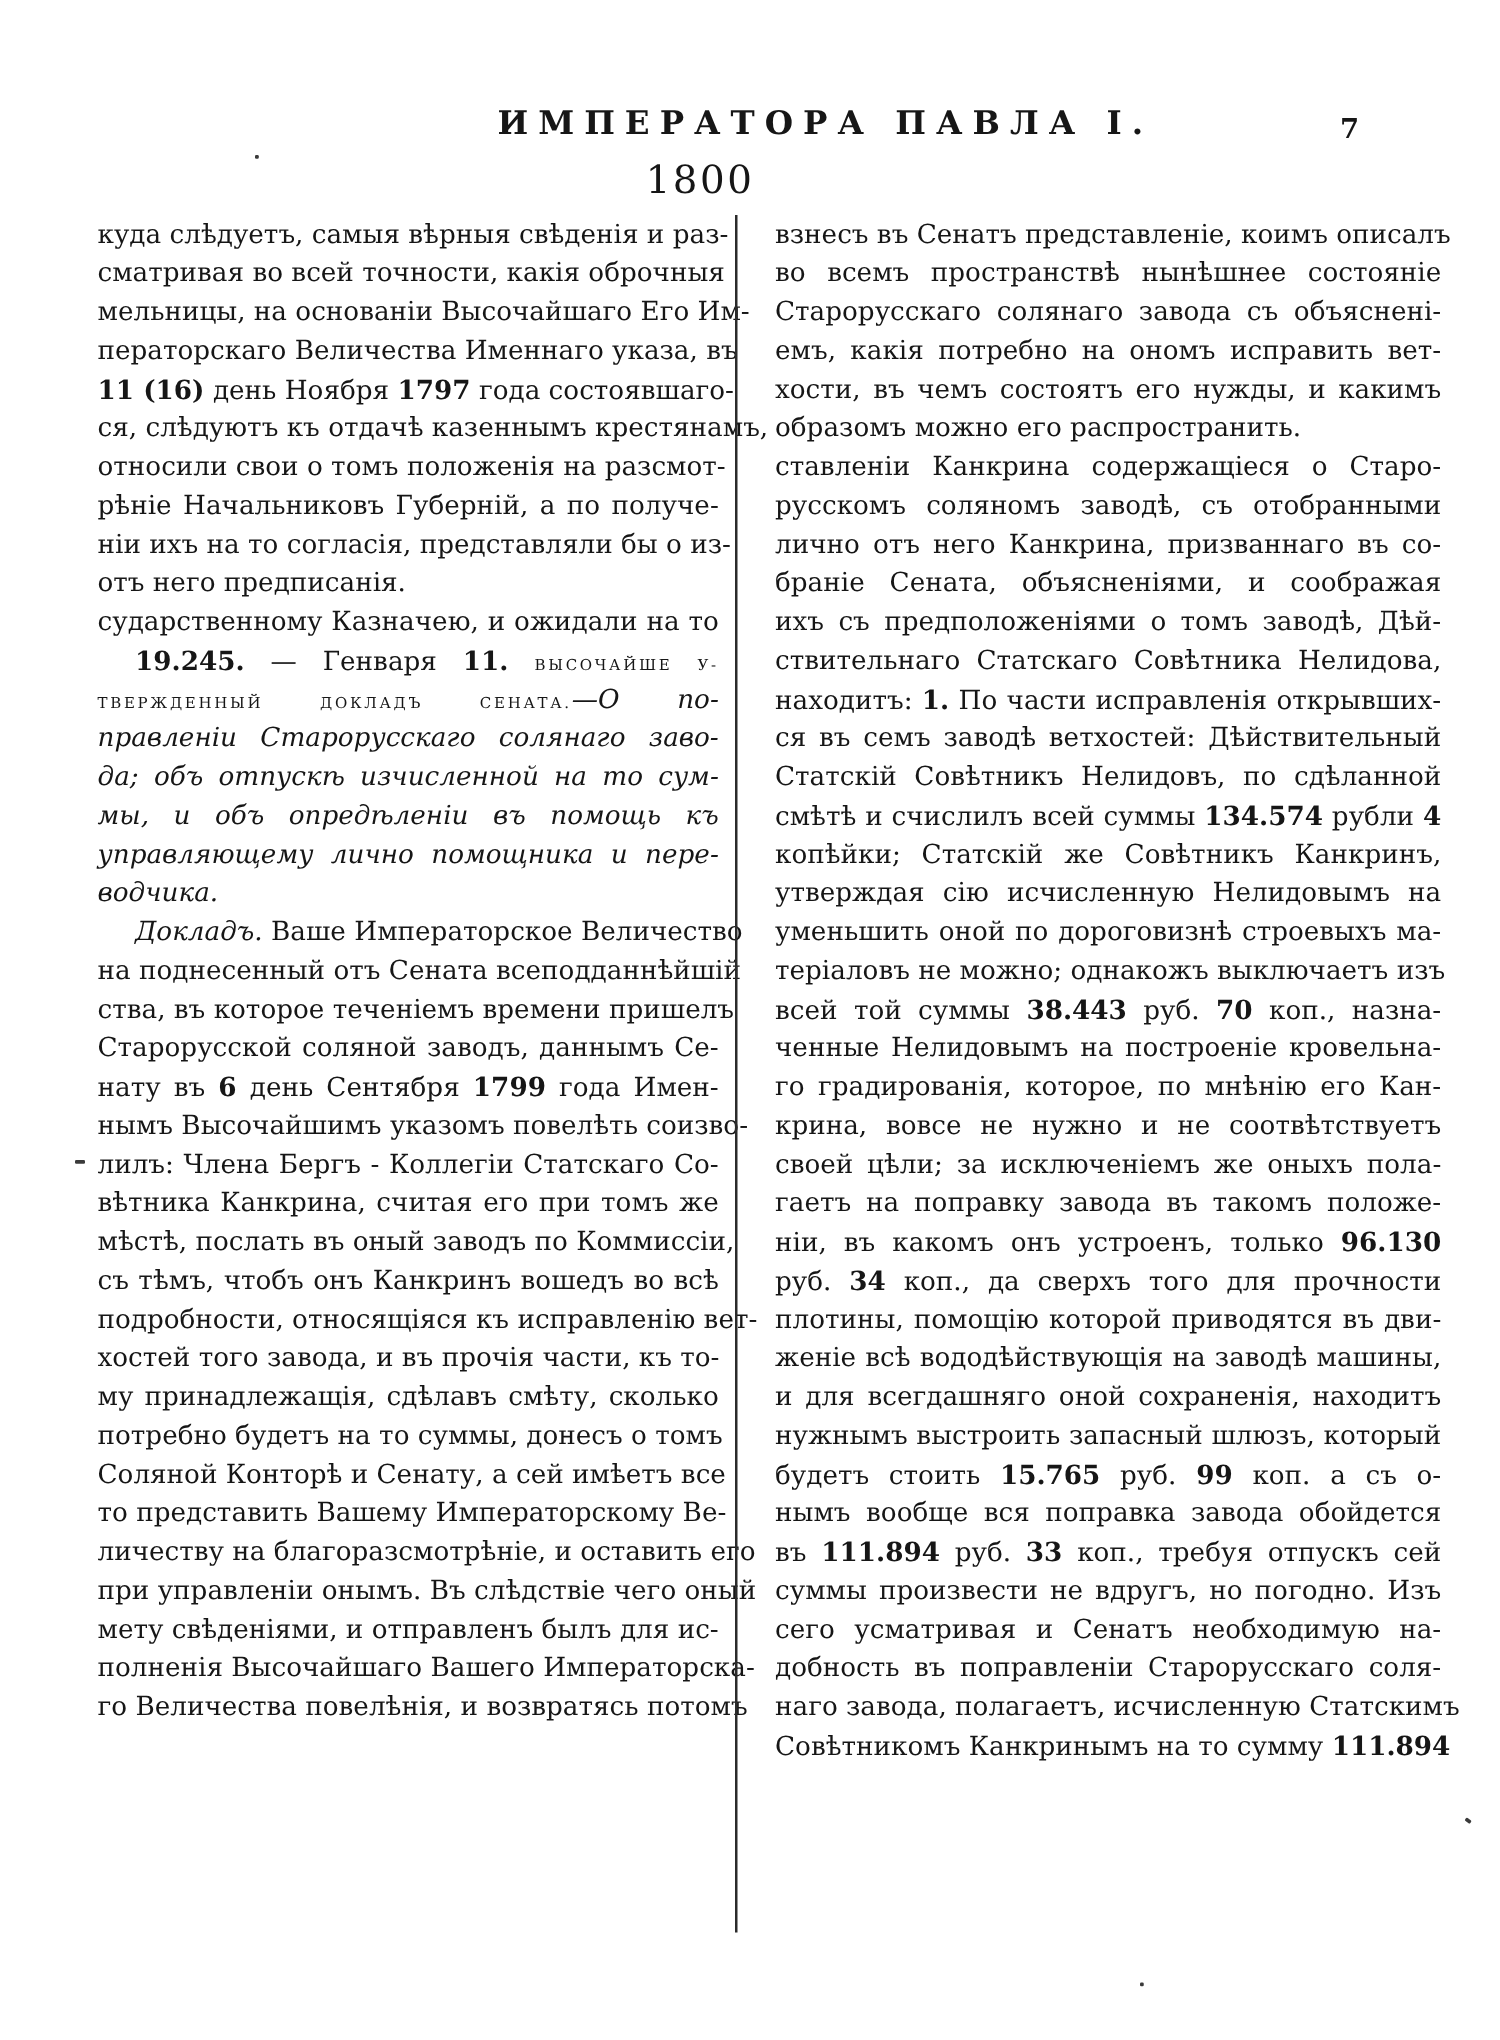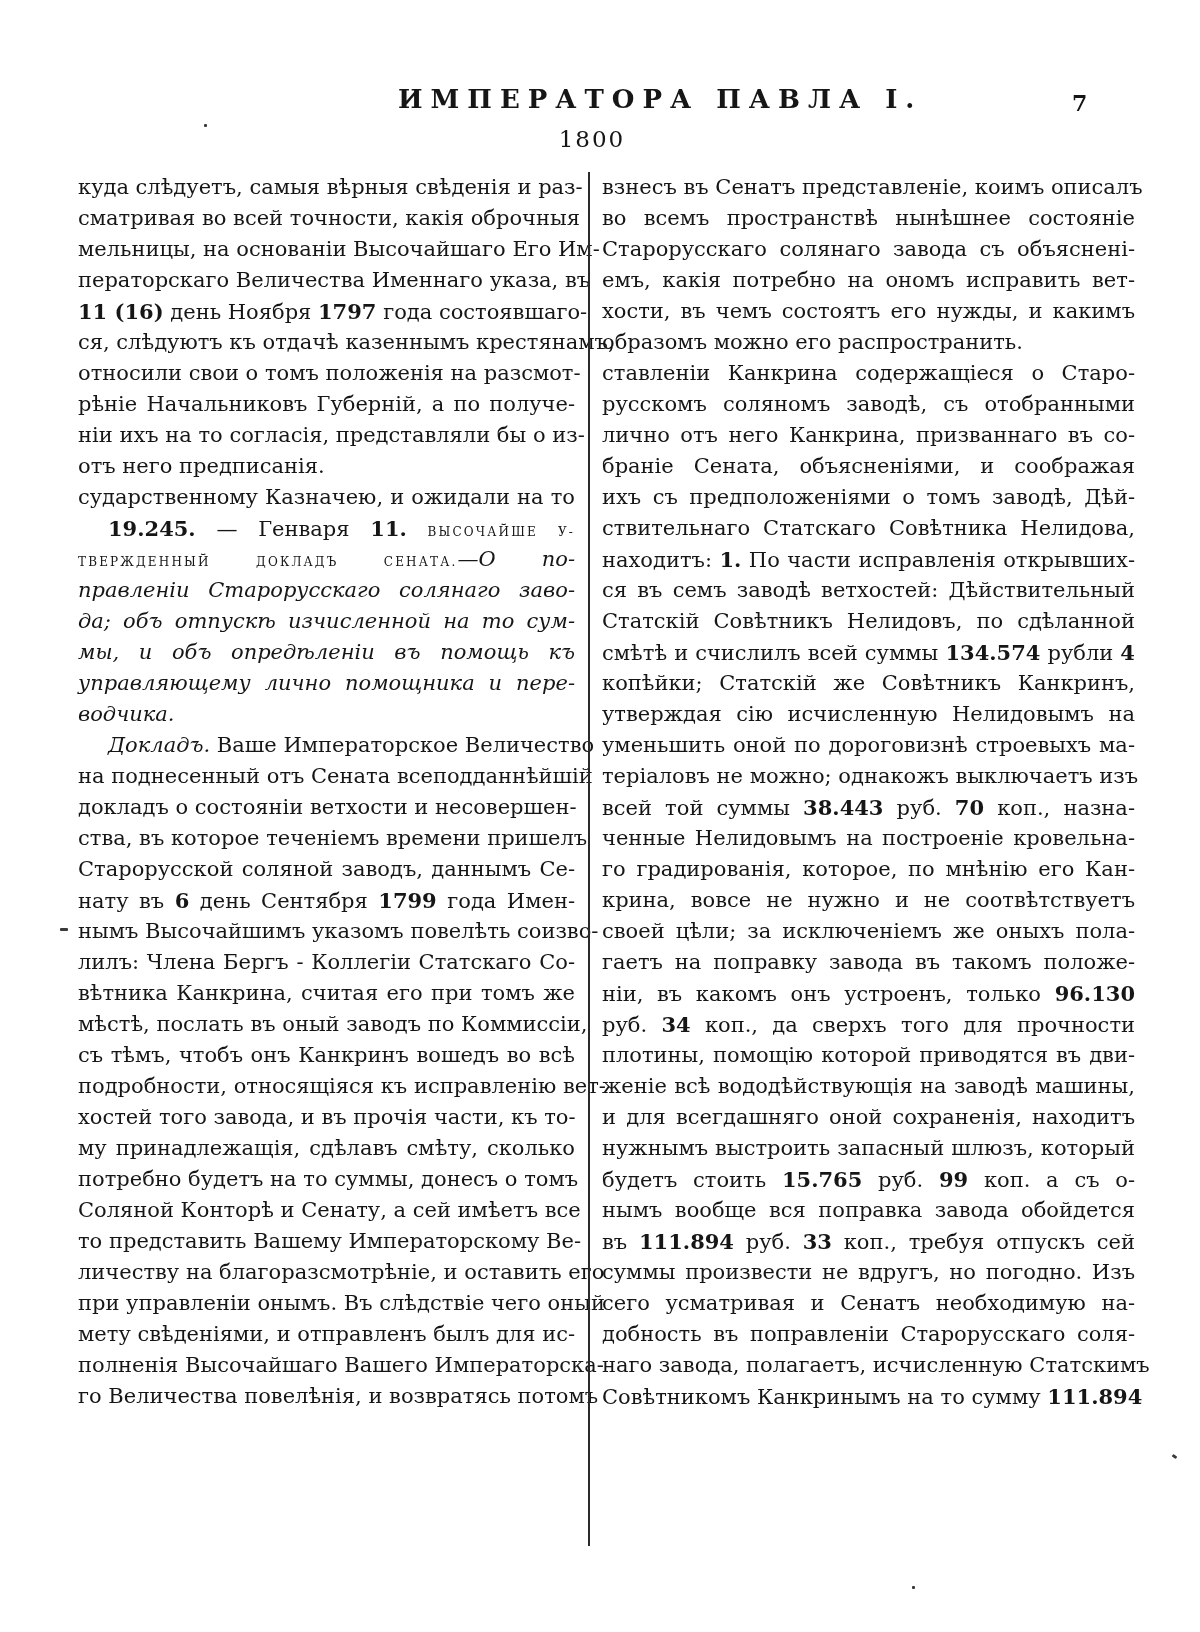--- a/index.html
+++ b/index.html
@@ -15,28 +15,28 @@
     position:absolute;left:398px;top:84px;
     font-size:26px;font-weight:bold;
     letter-spacing:8px;white-space:nowrap;
   }
   .page-number{
     position:absolute;left:1072px;top:90px;
     font-size:22px;font-weight:bold;
   }
   .year-heading{
     position:absolute;left:0;top:126px;width:1120px;
-    text-align:center;font-size:23px;letter-spacing:2px;padding-left:32px;
+    text-align:center;font-size:31px;letter-spacing:2px;
   }
   .columns{
     position:absolute;left:78px;top:172px;
     width:1057px;display:flex;
   }
   .col{width:497px;}
-  .col.right{width:533px;}
+  .col.right{width:533px;margin-left:18px;}
   .divider{
     width:2px;height:1374px;
     background:#2b2b2b;
     margin:0 12px 0 13px;
     flex:0 0 auto;
   }
   .line{
     height:31px;line-height:31px;
     font-size:21px;
     text-align:justify;
@@ -76,21 +76,20 @@
         <div class="line"><span>сударственному Казначею, и ожидали на то</span></div>
         <div class="line ind"><span class="b">19.245.</span><span> — Генваря </span><span class="b">11.</span><span> </span><span class="sp">Высочайше у-</span></div>
         <div class="line"><span class="sp">твержденный докладъ Сената.</span><span class="i">—О по-</span></div>
         <div class="line"><span class="i">правленіи Старорусскаго солянаго заво-</span></div>
         <div class="line"><span class="i">да; объ отпускѣ изчисленной на то сум-</span></div>
         <div class="line"><span class="i">мы, и объ опредѣленіи въ помощь къ</span></div>
         <div class="line"><span class="i">управляющему лично помощника и пере-</span></div>
         <div class="line end"><span class="i">водчика.</span></div>
         <div class="line ind"><span class="i">Докладъ.</span><span> Ваше Императорское Величество</span></div>
         <div class="line"><span>на поднесенный отъ Сената всеподданнѣйшій</span></div>
-        <div class="line"><span>докладъ о состояніи ветхости и несовершен-</span></div>
         <div class="line"><span>ства, въ которое теченіемъ времени пришелъ</span></div>
         <div class="line"><span>Старорусской соляной заводъ, даннымъ Се-</span></div>
         <div class="line"><span>нату въ </span><span class="b">6</span><span> день Сентября </span><span class="b">1799</span><span> года Имен-</span></div>
         <div class="line"><span>нымъ Высочайшимъ указомъ повелѣть соизво-</span></div>
         <div class="line"><span>лилъ: Члена Бергъ - Коллегіи Статскаго Со-</span></div>
         <div class="line"><span>вѣтника Канкрина, считая его при томъ же</span></div>
         <div class="line"><span>мѣстѣ, послать въ оный заводъ по Коммиссіи,</span></div>
         <div class="line"><span>съ тѣмъ, чтобъ онъ Канкринъ вошедъ во всѣ</span></div>
         <div class="line"><span>подробности, относящіяся къ исправленію вет-</span></div>
         <div class="line"><span>хостей того завода, и въ прочія части, къ то-</span></div>

